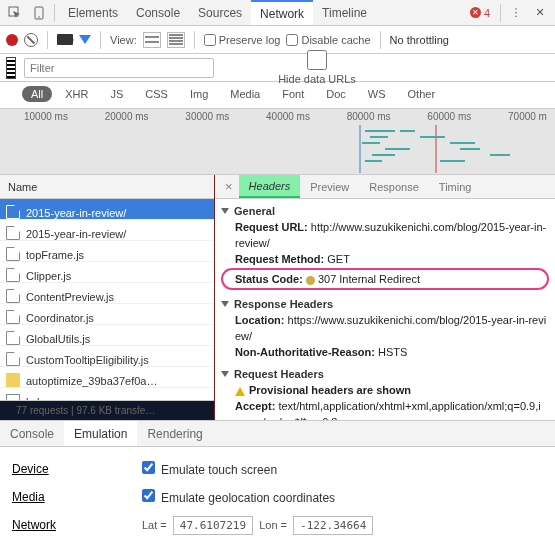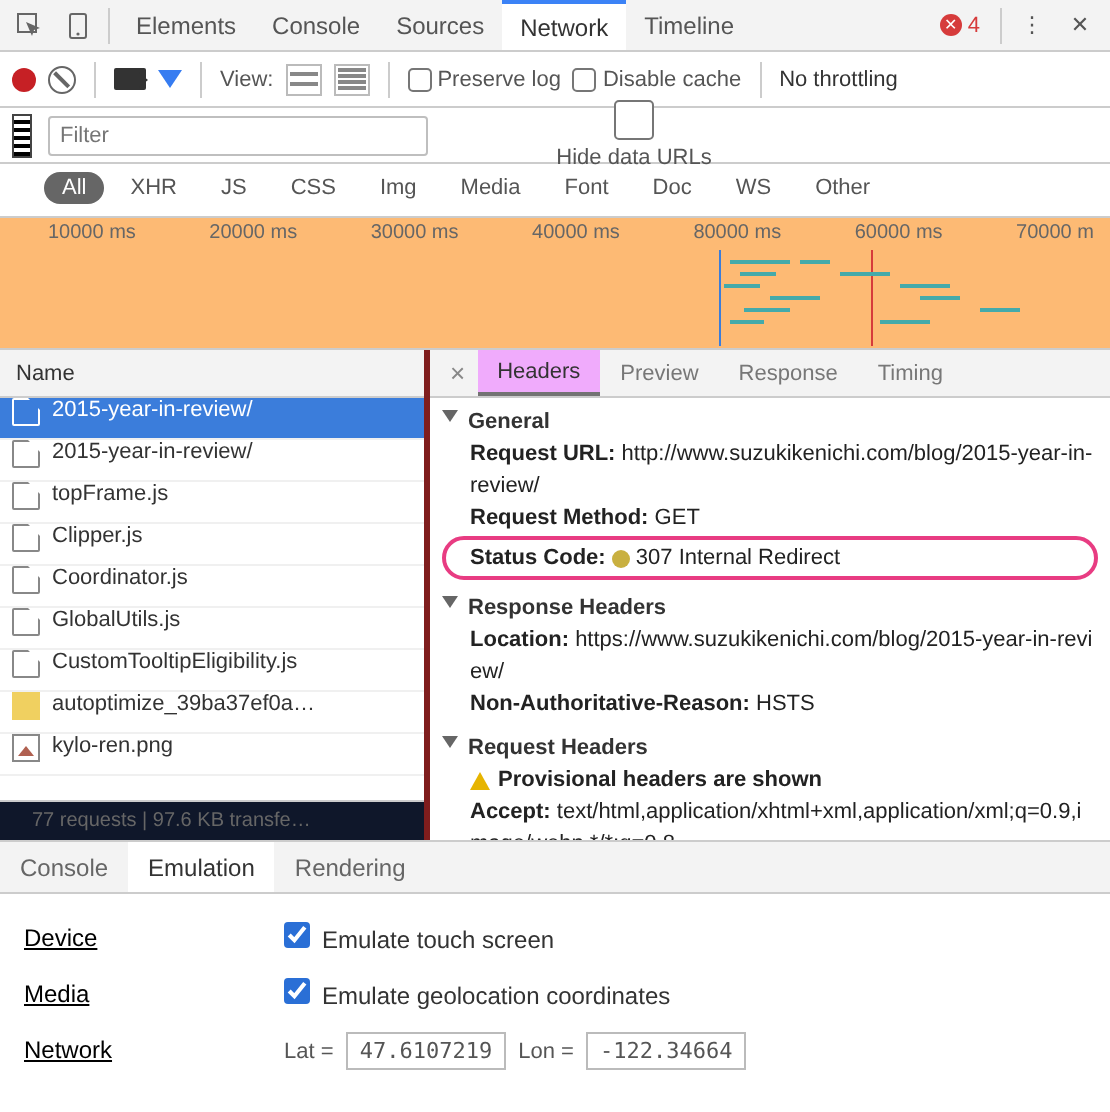--- a/index.html
+++ b/index.html
@@ -23,46 +23,46 @@
   .subbar .viewbtn { width: 18px; height: 16px; border: 1px solid #bbb; display: flex; flex-direction: column; justify-content: space-evenly; padding: 1px; }
   .subbar .viewbtn span { height: 2px; background: #888; }
   .subbar .chk { display: flex; align-items: center; gap: 3px; color: #555; }
   .subbar input[type=checkbox] { width: 12px; height: 12px; }
   .filterbar { height: 28px; border-bottom: 1px solid #ccc; display: flex; align-items: center; padding: 3px 6px; gap: 8px; }
   .filterbar .strip { width: 10px; height: 22px; background: repeating-linear-gradient(0deg,#000 0 2px,#fff 2px 4px); border:1px solid #444; }
   .filterbar input { width: 190px; height: 20px; border: 1px solid #bfbfbf; padding: 2px 5px; font-size: 11px; border-radius: 2px; }
   .filter-row { display: flex; align-items: center; gap: 4px; padding: 4px 6px 6px 22px; border-bottom: 1px solid #ccc; flex-wrap: wrap; font-size: 11px; }
   .filter-row .pill { padding: 2px 9px; border-radius: 9px; color: #555; }
   .filter-row .pill.active { background: #666; color: #fff; }
-  .timeline { height: 66px; border-bottom: 1px solid #ccc; position: relative; background: #fdba74; }
+  .timeline { height: 66px; border-bottom: 1px solid #ccc; position: relative; background: #e5e5e5; }
   .timeline .ticks { display: flex; justify-content: space-between; font-size: 10px; color: #666; padding: 2px 8px 0 24px; }
   .timeline svg { position: absolute; top: 16px; left: 0; }
   .panes { display: flex; height: 246px; border-bottom: 1px solid #ccc; }
-  .pane-left { width: 215px; border-right: 3px solid #7f1d1d; display: flex; flex-direction: column; }
+  .pane-left { width: 215px; border-right: 1px solid #7f1d1d; display: flex; flex-direction: column; }
   .pane-left .hdr { height: 24px; border-bottom: 1px solid #ccc; display: flex; align-items: center; padding: 0 8px; font-size: 11px; color: #333; background: #f3f3f3; }
   .reqlist { flex: 1; overflow: hidden; }
-  .reqrow { display: flex; align-items: flex-start; height: 21px; padding: 0 6px; gap: 6px; font-size: 11px; color: #333; border-bottom: 1px solid #f0f0f0; white-space: nowrap; overflow: hidden; }
+  .reqrow { display: flex; align-items: flex-end; height: 21px; padding: 0 6px; gap: 6px; font-size: 11px; color: #333; border-bottom: 1px solid #f0f0f0; white-space: nowrap; overflow: hidden; }
   .reqrow.sel { background: #3b7ddb; color: #fff; }
   .ficon { width: 14px; height: 14px; display: flex; align-items: center; justify-content: center; }
   .ficon.doc { border: 1px solid #888; border-radius: 1px; position: relative; }
   .ficon.doc::after { content: ""; position: absolute; top: -1px; right: -1px; border: 3px solid transparent; border-top-color: #fff; border-right-color: #fff; }
   .ficon.docsel { border-color: #fff; }
   .ficon.docsel::after { border-top-color: #3b7ddb; border-right-color: #3b7ddb; }
   .ficon.js { background: #f0d060; color: #8a6; font-size: 7px; }
   .ficon.img { background: #fff; border: 1px solid #888; position: relative; }
   .ficon.img::after { content: ""; position: absolute; left: 2px; top: 5px; width: 0; height: 0; border-left: 4px solid transparent; border-right: 4px solid transparent; border-bottom: 5px solid #b06050; }
   .pane-left .ftr { height: 20px; border-top: 1px solid #ccc; font-size: 10px; color: #666; display: flex; align-items: center; padding: 0 16px; background: #0f172a; }
   .pane-right { flex: 1; display: flex; flex-direction: column; overflow: hidden; }
   .pane-right .tabs2 { height: 24px; border-bottom: 1px solid #ccc; display: flex; align-items: center; padding: 0 4px; gap: 0; font-size: 11px; color: #777; background: #f3f3f3; }
   .tabs2 .close { padding: 0 6px; color: #888; font-size: 13px; }
   .tabs2 .t { padding: 0 10px; height: 100%; display: flex; align-items: center; }
-  .tabs2 .t.active { color: #333; border-bottom: 2px solid #737373; background: #f0abfc; }
+  .tabs2 .t.active { color: #333; border-bottom: 2px solid #22c55e; background: #86efac; font-style: italic; }
   .detail { flex: 1; overflow: hidden; padding: 4px 6px 0 6px; font-size: 11px; color: #222; }
   .sect { margin-bottom: 6px; }
-  .sect .shdr { display: flex; font-weight: bold; color: #333; padding: 2px 0; }
+  .sect .shdr { display: flex; align-items: center; font-weight: bold; color: #333; padding: 2px 0; }
   .tri { display: inline-block; width: 0; height: 0; border-left: 4px solid transparent; border-right: 4px solid transparent; border-top: 6px solid #666; margin-right: 5px; }
   .kv { padding-left: 14px; line-height: 16px; word-break: break-all; }
   .kv b { font-weight: bold; }
   .highlight { border: 2px solid #e83c82; border-radius: 11px; padding: 1px 6px 1px 12px; margin: 1px 0; }
   .dot-yellow { display: inline-block; width: 9px; height: 9px; border-radius: 50%; background: #c9b040; margin-right: 3px; vertical-align: middle; }
   .warn { display:inline-block; width:0; height:0; border-left:5px solid transparent; border-right:5px solid transparent; border-bottom:9px solid #e6b400; margin-right:4px; vertical-align:middle; }
   .drawer-tabs { height: 26px; border-bottom: 1px solid #ccc; display: flex; align-items: center; font-size: 12px; color: #666; background: #f3f3f3; }
   .drawer-tabs .t { padding: 0 10px; height: 100%; display: flex; align-items: center; }
   .drawer-tabs .t.active { background: #fff; color: #333; }
   .emul { padding: 8px 12px; font-size: 12px; color: #333; }
@@ -199,20 +199,24 @@
           <div class="ficon doc"></div>
           <span>2015-year-in-review/</span>
         </div>
         <div class="reqrow">
           <div class="ficon doc"></div>
           <span>topFrame.js</span>
         </div>
         <div class="reqrow">
           <div class="ficon doc"></div>
           <span>Clipper.js</span>
+        </div>
+        <div class="reqrow">
+          <div class="ficon doc"></div>
+          <span>ContentPreview.js</span>
         </div>
         <div class="reqrow">
           <div class="ficon doc"></div>
           <span>Coordinator.js</span>
         </div>
         <div class="reqrow">
           <div class="ficon doc"></div>
           <span>GlobalUtils.js</span>
         </div>
         <div class="reqrow">

